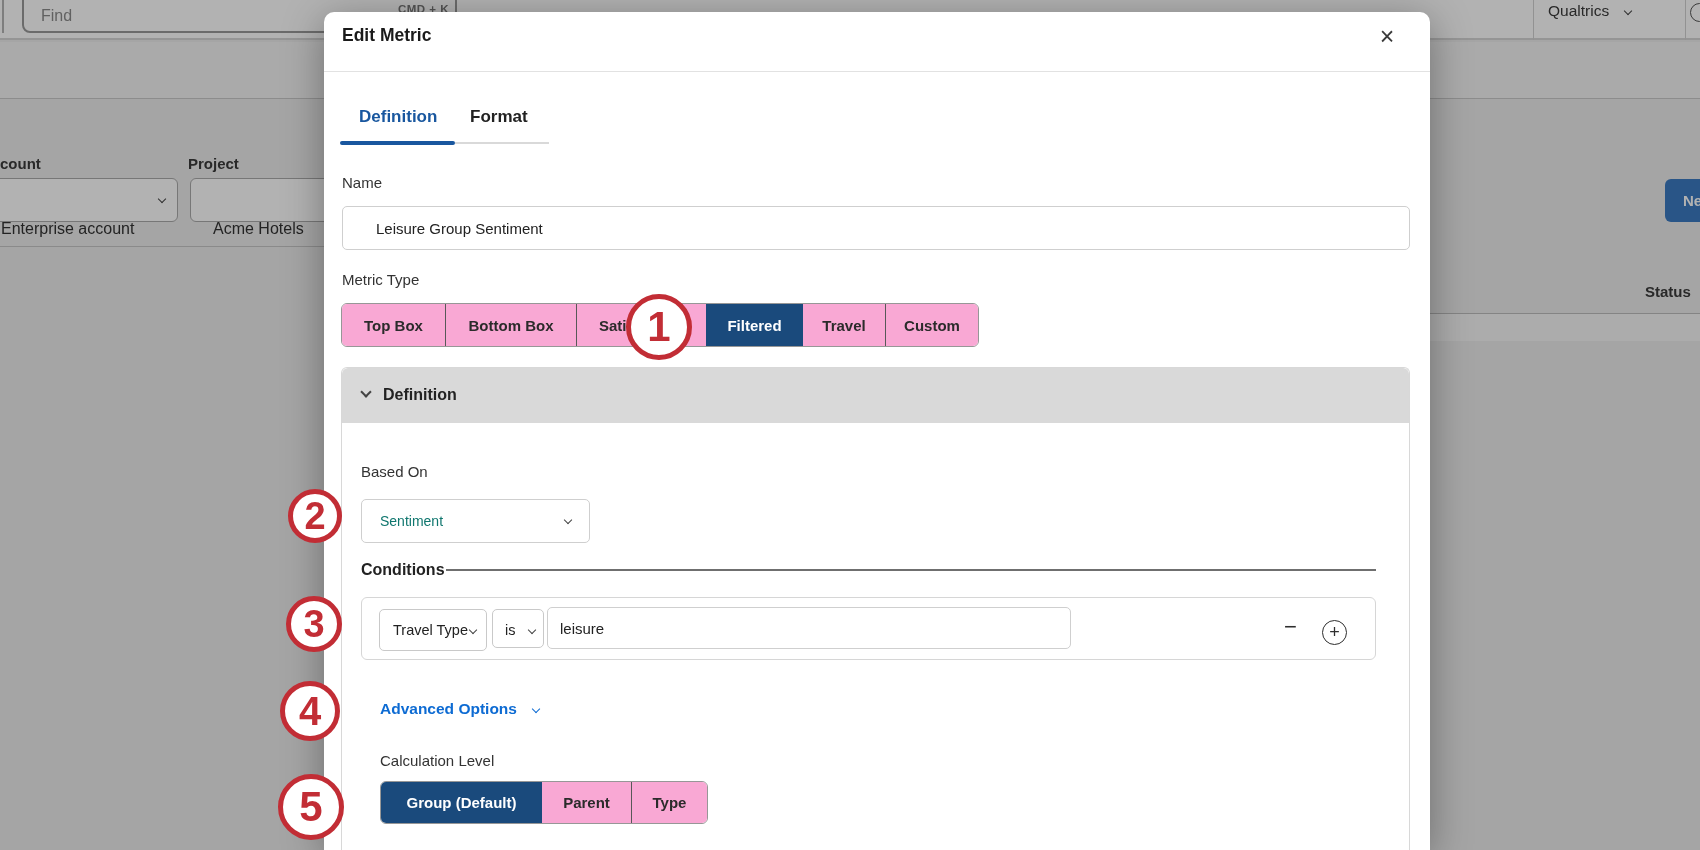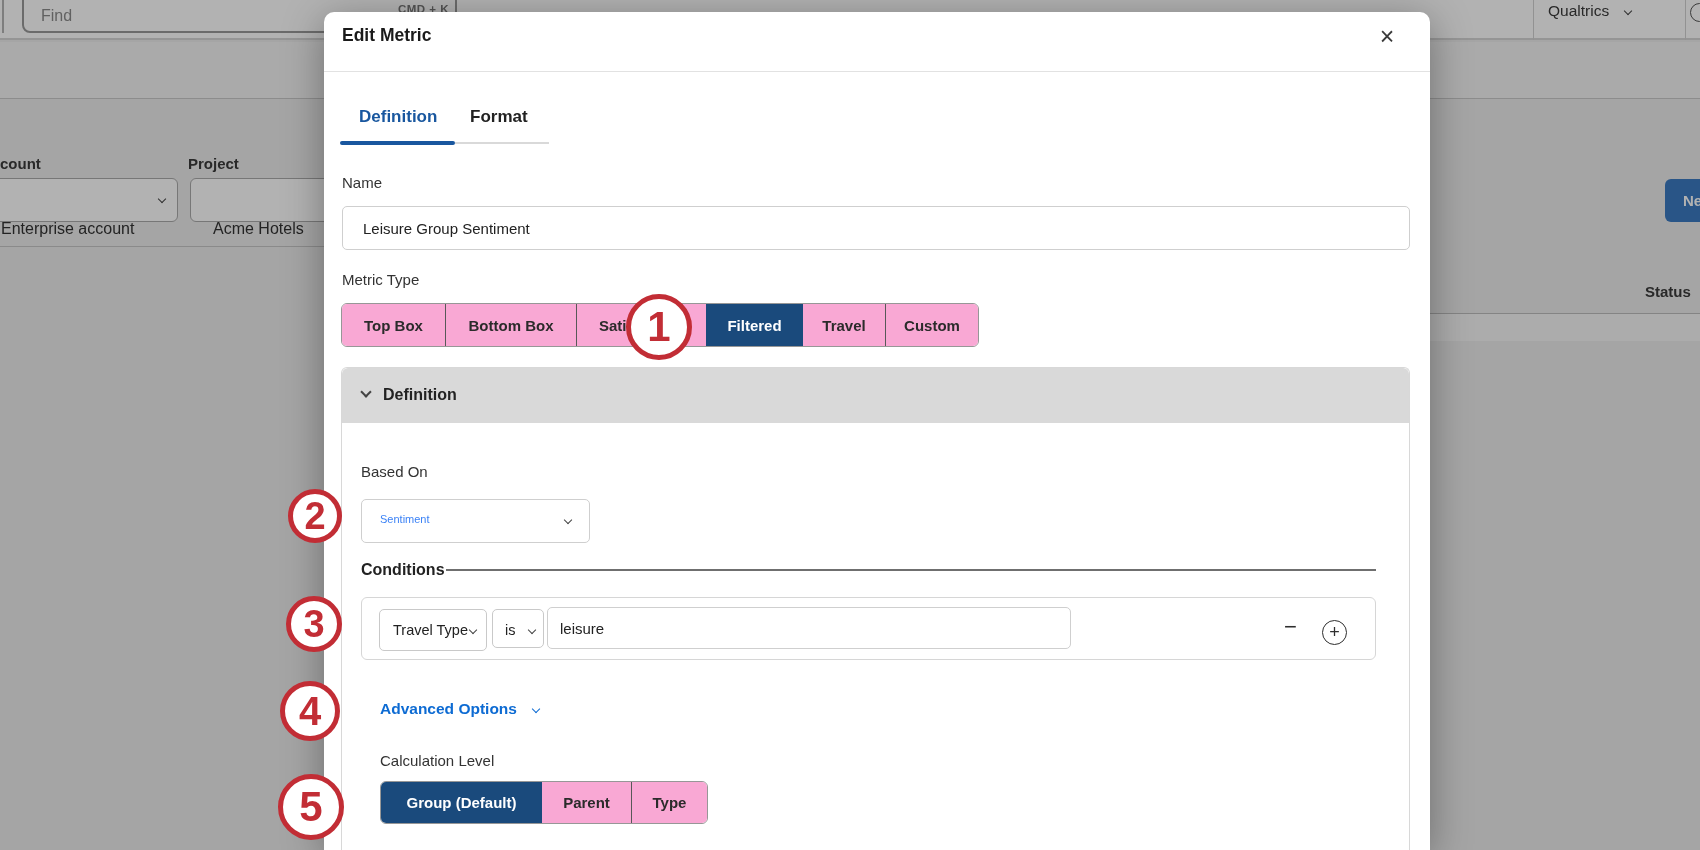--- a/index.html
+++ b/index.html
@@ -41,38 +41,38 @@
   .modal-hr { position:absolute; left:0; top:59px; width:1106px; height:1px; background:#e2e2e2; }
 
   .tab { position:absolute; top:95px; font-size:17px; font-weight:bold; cursor:pointer; }
   .tab.active { color:#19579f; }
   .tab.idle { color:#222; }
   .tab-underline-active { position:absolute; left:16px; top:129px; width:115px; height:4px; background:#19579f; border-radius:2px; }
   .tab-underline-rest { position:absolute; left:131px; top:130px; width:94px; height:2px; background:#d9d9d9; }
 
   .field-label { position:absolute; font-size:15px; color:#333; }
   .text-input { position:absolute; border:1px solid #cfcfcf; border-radius:5px; background:#fff;
-                font-family:"Liberation Sans",sans-serif; font-size:15px; color:#222; padding:0 20px; outline:none; }
+                font-family:"Liberation Sans",sans-serif; font-size:15px; color:#222; padding:0 33px; outline:none; }
 
   .seg-row { position:absolute; left:17px; top:291px; height:44px; display:flex; border:1px solid #979797; border-radius:6px; overflow:hidden; }
   .seg { height:100%; display:flex; align-items:center; justify-content:center; font-size:15px; font-weight:bold; color:#2b2b2b; background:#f9a8d4; border-left:1px solid #585858; cursor:pointer; }
   .seg:first-child { border-left:none; }
   .seg.selected { background:#1a4a7c; color:#fff; border-left:none; }
   .seg.after-selected { border-left:none; }
 
   .def-section { position:absolute; left:17px; top:355px; width:1069px; height:483px; border:1px solid #d8d8d8; border-bottom:none; border-radius:6px 6px 0 0; background:#fff; }
   .def-header { position:absolute; left:0; top:0; width:100%; height:55px; background:#d9d9d9; border-radius:6px 6px 0 0; cursor:pointer; }
   .def-header .title { position:absolute; left:41px; top:18px; font-size:16px; font-weight:bold; color:#222; }
 
   .chev { display:inline-block; width:8px; height:8px; border-right:2px solid #444; border-bottom:2px solid #444; transform:rotate(45deg); }
   .chev.sm { width:6px; height:6px; border-width:1.6px; }
   .chev.blue { border-color:#0d6bd3; }
 
   .select-box { position:absolute; background:#fff; border:1px solid #cfcfcf; border-radius:5px; cursor:pointer; }
-  .select-box .val { position:absolute; left:18px; top:13px; font-size:11px; color:#3b82f6; }
+  .select-box .val { position:absolute; left:18px; top:13px; font-size:14px; color:#0f766e; }
 
   .cond-title { position:absolute; font-size:16px; font-weight:bold; color:#222; }
   .cond-hr { position:absolute; height:2px; background:#6f6f6f; }
   .cond-box { position:absolute; border:1px solid #d6d6d6; border-radius:6px; background:#fff; }
   .pill-btn { position:absolute; background:#fff; border:1px solid #c9c9c9; border-radius:5px; cursor:pointer; }
   .pill-btn .lbl { position:absolute; font-size:14.5px; color:#222; }
   .minus-btn { position:absolute; font-size:22px; color:#2e2e2e; cursor:pointer; }
   .plus-btn { position:absolute; width:25px; height:25px; border:1.6px solid #2e2e2e; border-radius:50%; text-align:center; line-height:22px; font-size:18px; color:#2e2e2e; cursor:pointer; }
 
   .adv-link { position:absolute; font-size:15.5px; font-weight:bold; color:#0d6bd3; cursor:pointer; }

